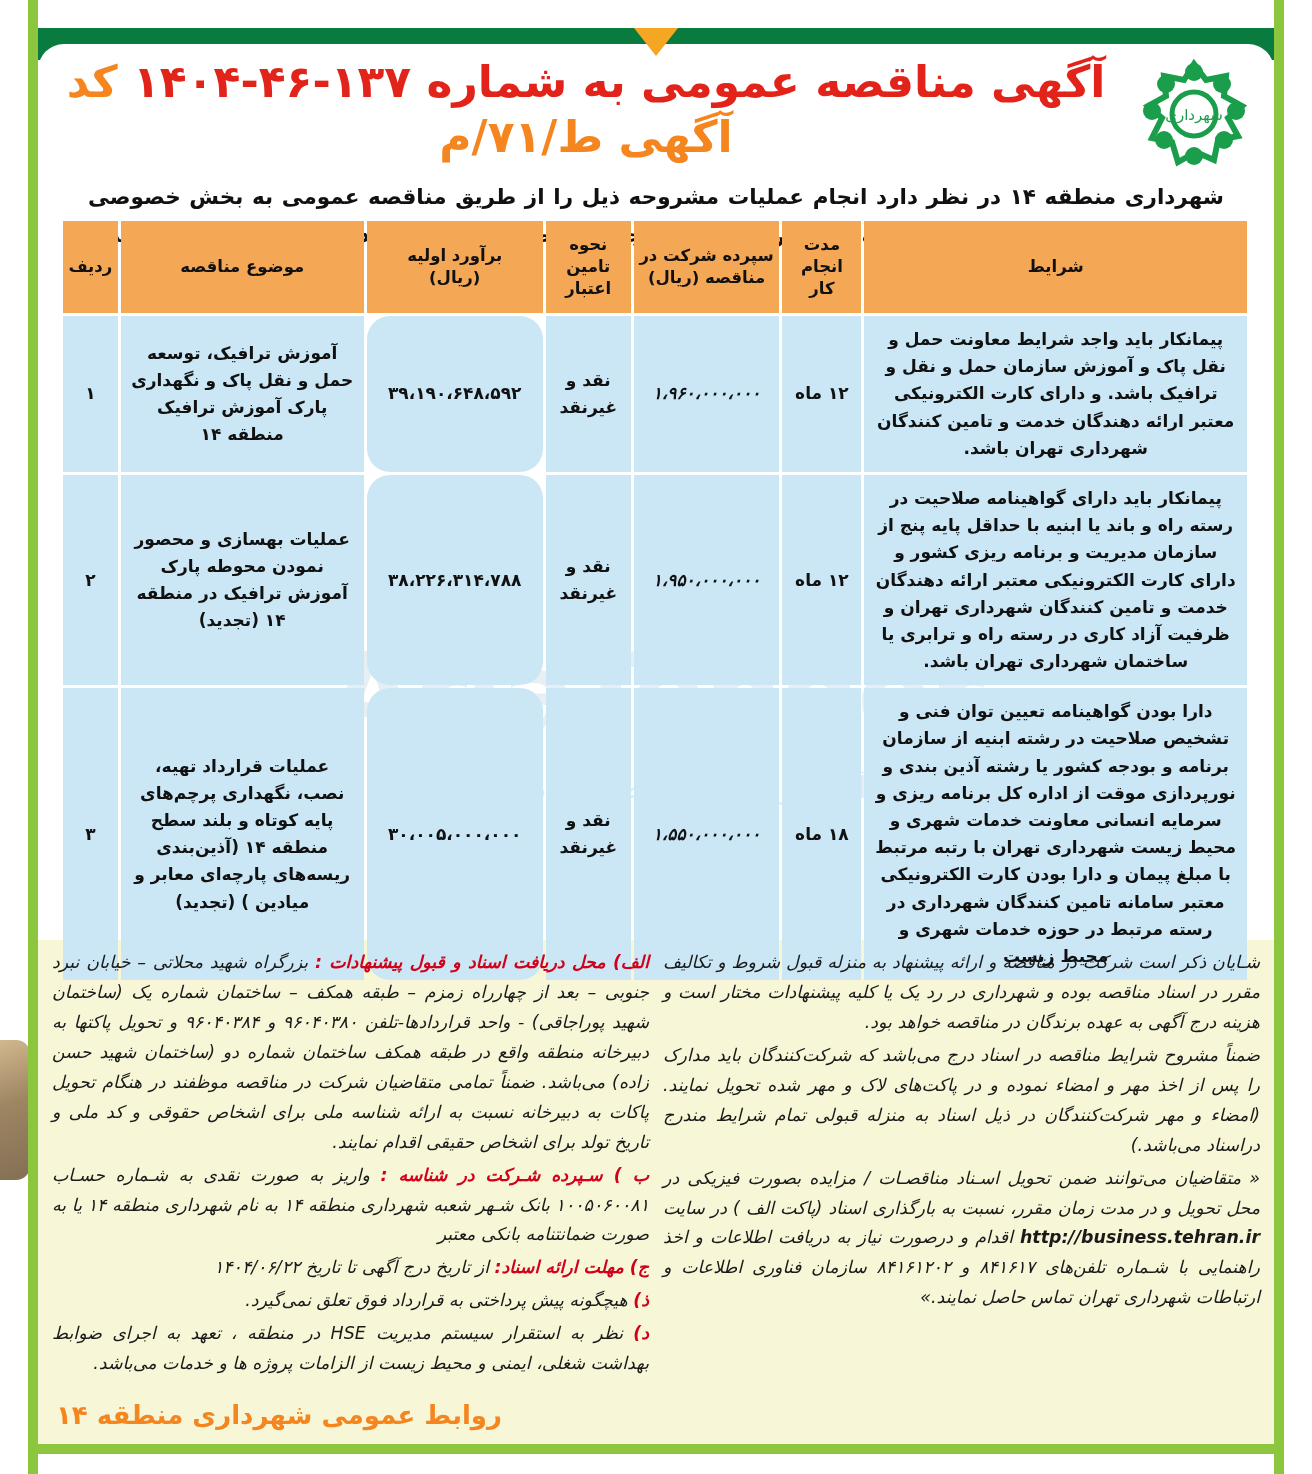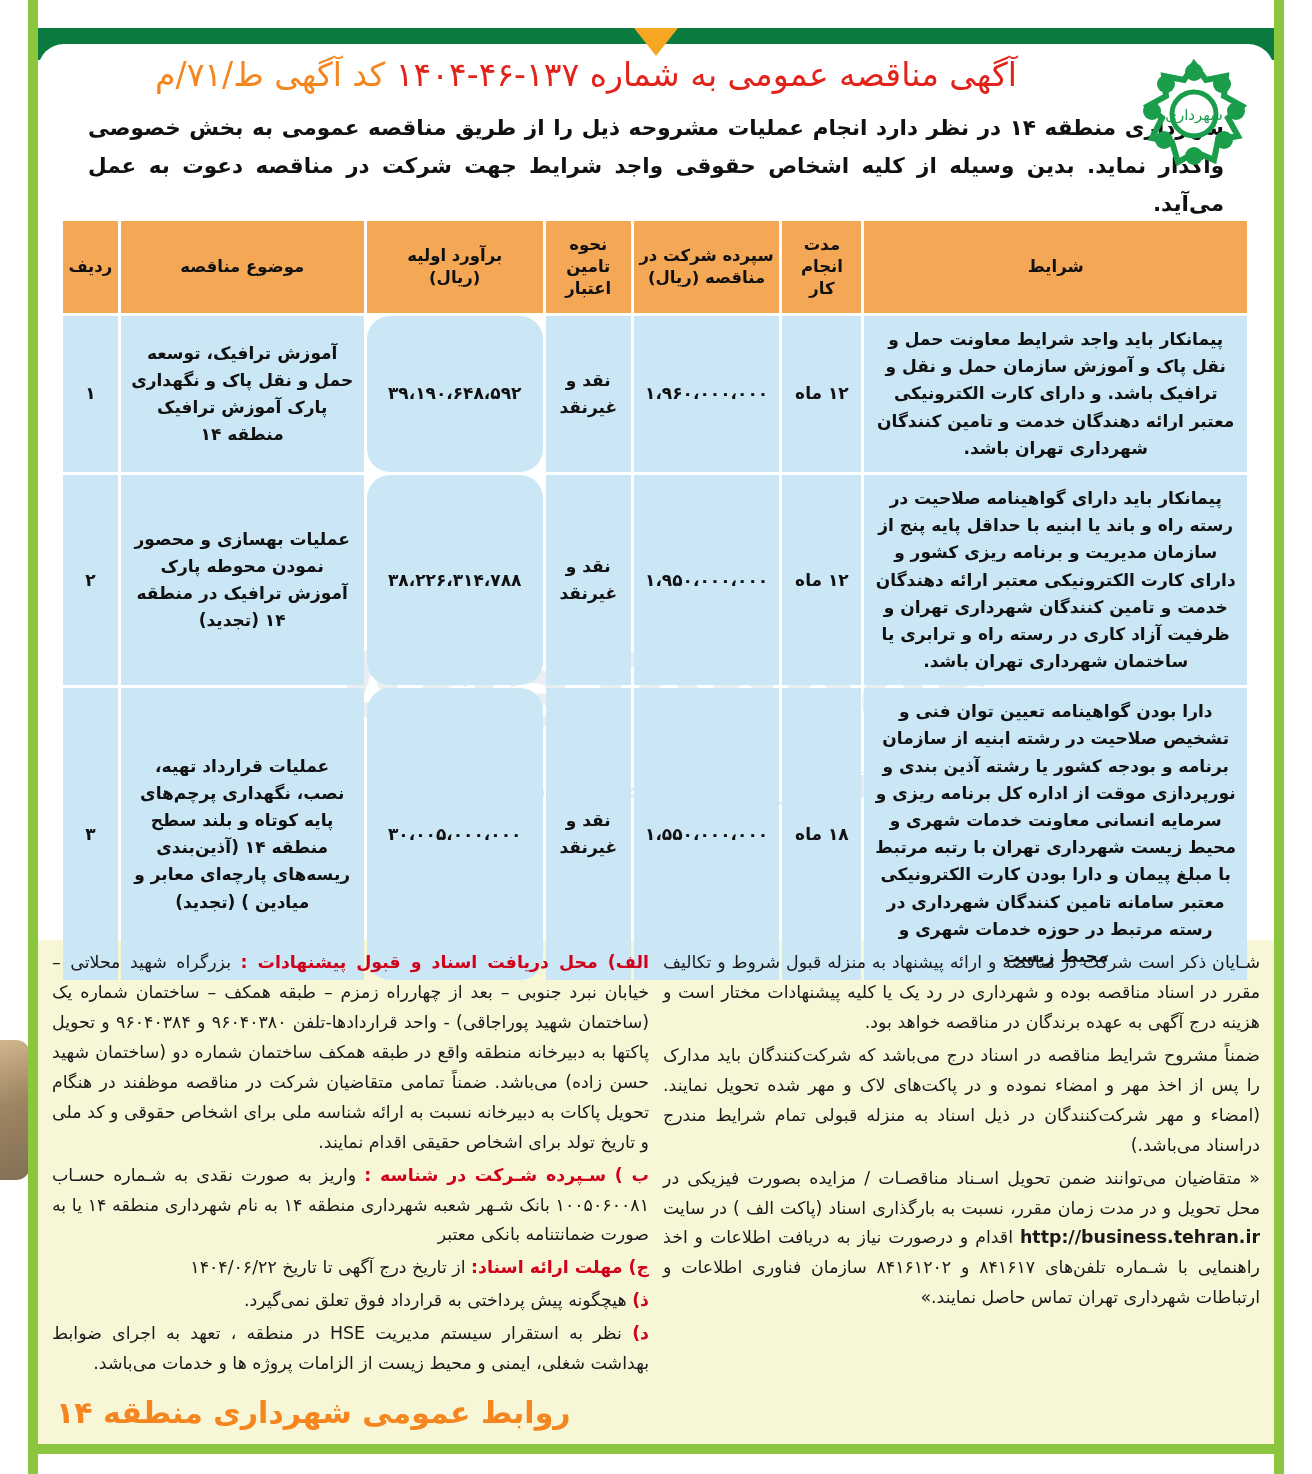--- a/index.html
+++ b/index.html
@@ -49,22 +49,22 @@
   
   .header{
     position:absolute;top:48px;left:48px;right:48px;z-index:10;
   }
   .logo{
     position:absolute;top:8px;right:10px;width:120px;height:125px;
   }
   .headline{
     margin:0 150px 0 10px;
     text-align:center;
-    font-weight:normal;
-    font-size:33px;
+    font-weight:bold;
+    font-size:44px;
     line-height:1.25;
     color:#E2231A;
     letter-spacing:-0.5px;
     direction:rtl;
     padding-top:6px;
   }
   .headline .code{color:#F5851F;}
   .intro{
     margin:14px 40px 0 40px;
     text-align:justify;
@@ -88,45 +88,45 @@
     padding:10px 4px;line-height:1.35;vertical-align:middle;text-align:center;
     height:72px;
   }
   table.tender td{
     background:#CBE7F5;color:#111;font-size:17px;
     padding:10px 8px;vertical-align:middle;text-align:center;line-height:1.6;
   }
   td.cond{font-size:16.5px;line-height:1.72;text-align:center;padding:10px 12px;font-weight:700;}
   td.subject{font-size:18px;line-height:1.7;font-weight:600;}
   td.amount{font-size:18px;font-weight:bold;white-space:nowrap;border-radius:23px;}
-  td.deposit{font-size:18px;font-weight:bold;white-space:nowrap;}
+  td.deposit{font-size:18px;font-weight:bold;white-space:nowrap;font-style:italic;}
   td.rowno{font-size:19px;font-weight:bold;}
   td.dur,td.credit{font-size:17px;font-weight:bold;}
   .col-cond{width:31.5%;}
   .col-dur{width:6.5%;}
   .col-dep{width:12%;}
   .col-credit{width:7%;}
   .col-est{width:14.5%;}
   .col-subj{width:20%;}
   .col-no{width:4.5%;}
   
   .notes{
     position:absolute;top:948px;left:52px;right:52px;z-index:10;
-    display:flex;flex-direction:row-reverse;gap:14px;direction:rtl;
+    display:flex;flex-direction:row-reverse;gap:14px;direction:rtl;font-style:italic;
   }
   .col{
     flex:1 1 0;direction:rtl;font-size:17.4px;line-height:1.72;color:#1a1a1a;
     text-align:justify;text-align-last:right;
   }
   .col p{margin:0 0 3px 0;}
   .lbl{color:#D0021B;font-weight:bold;}
   .url{font-family:"DejaVu Sans","Liberation Sans",sans-serif;font-weight:bold;direction:ltr;display:inline-block;}
   .footer-pr{
     position:absolute;bottom:44px;right:auto;left:56px;z-index:12;
-    color:#F5851F;font-size:30px;font-weight:bold;direction:rtl;
+    color:#F5851F;font-size:26px;font-weight:bold;direction:rtl;
   }
   .watermark{
     position:absolute;top:630px;left:0;right:0;text-align:center;
     font-size:110px;font-weight:bold;color:rgba(80,130,160,0.13);
     z-index:8;pointer-events:none;letter-spacing:-2px;
     font-family:"DejaVu Sans","Liberation Sans",sans-serif;
   }
   .watermark2{
     position:absolute;top:770px;left:0;right:0;text-align:center;
     font-size:30px;color:rgba(80,130,160,0.16);z-index:8;pointer-events:none;direction:rtl;

